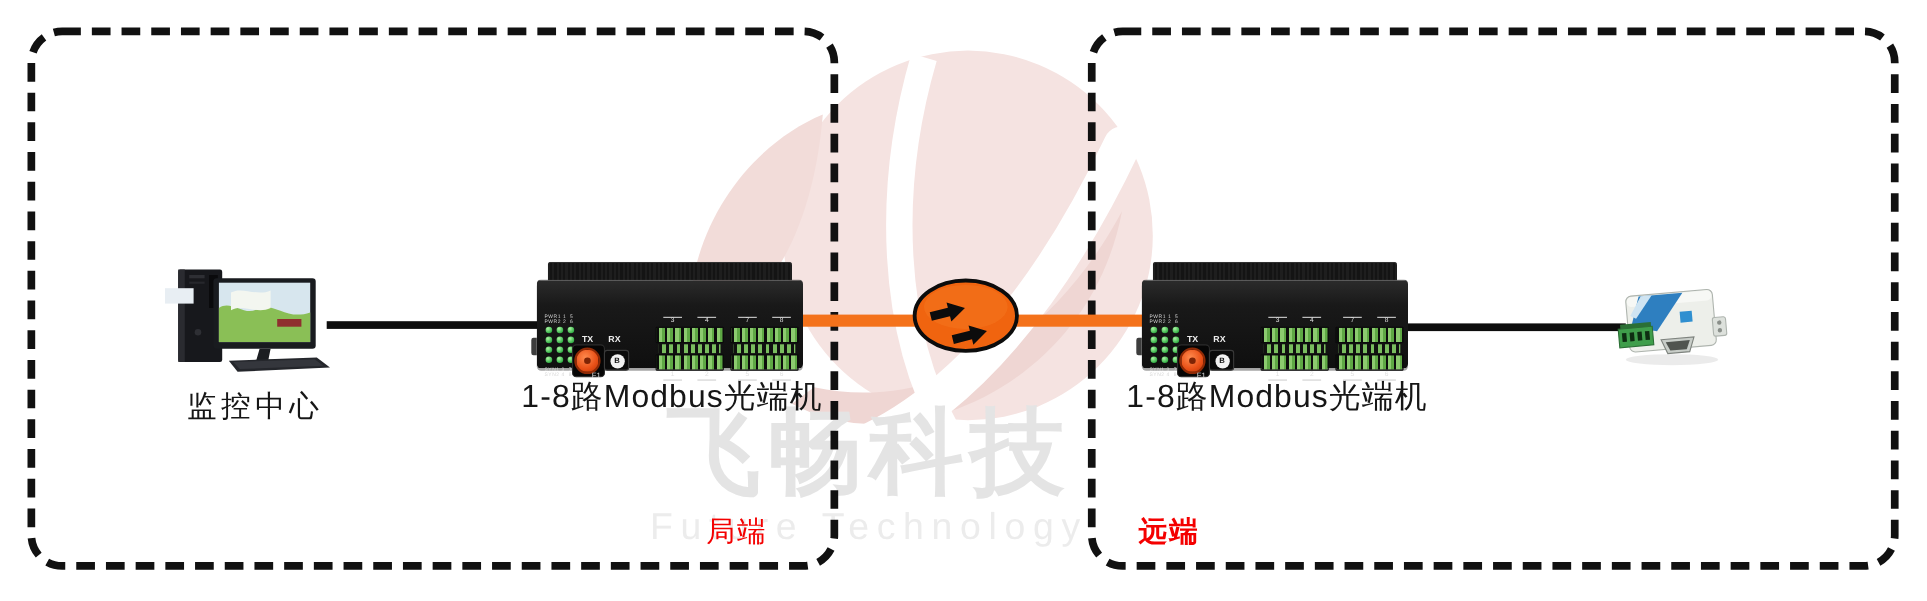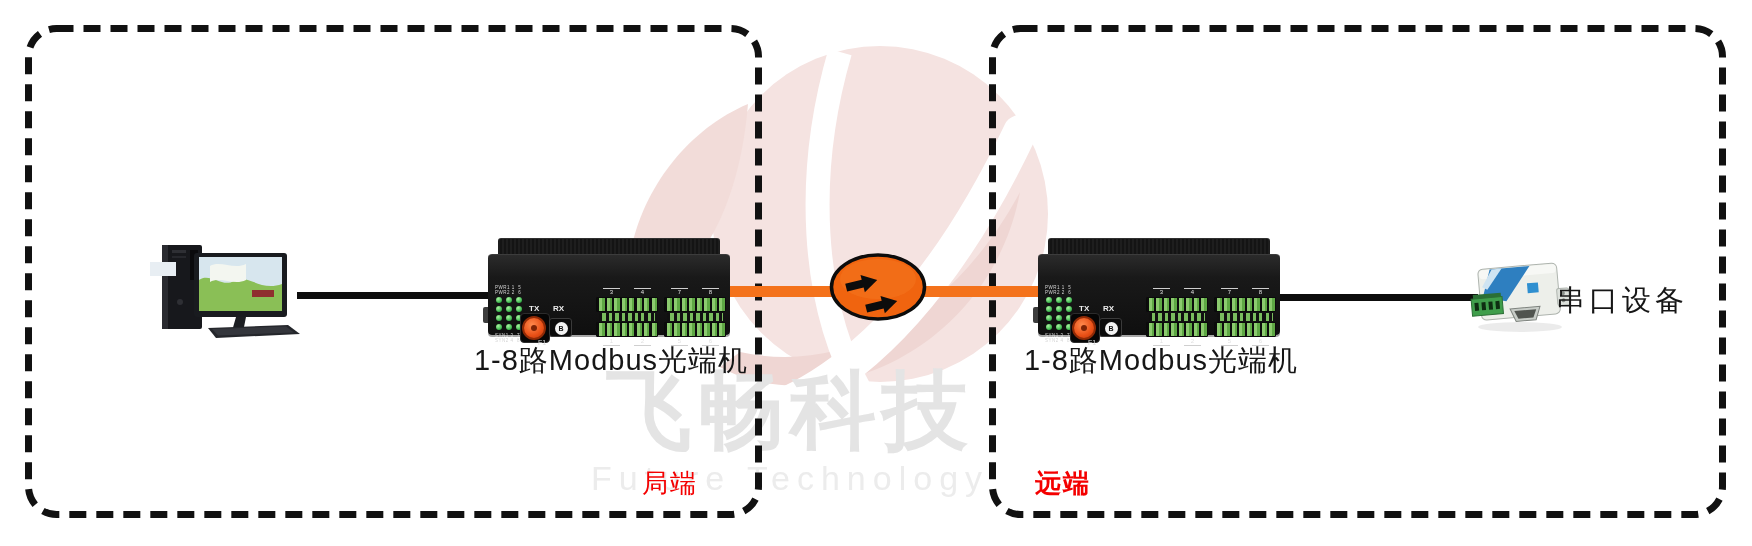--- a/index.html
+++ b/index.html
@@ -300,19 +300,19 @@
       <circle cx="93" cy="53" r="2" fill="#8A8F8A"></circle>
       <rect x="3" y="40" width="28" height="5" fill="#2B6F35"></rect>
       <rect x="1" y="44" width="31" height="17" fill="#3F9E4B" stroke="#2B6F35"></rect>
       <rect x="4" y="48" width="4" height="8" fill="#0E2E12"></rect>
       <rect x="11" y="48" width="4" height="8" fill="#0E2E12"></rect>
       <rect x="18" y="48" width="4" height="8" fill="#0E2E12"></rect>
       <rect x="25" y="48" width="4" height="8" fill="#0E2E12"></rect>
     </g>
   </svg>
 
+  <div class="lbl" id="lbl-monitor">监控中心</div>
   <div class="lbl" id="lbl-conv-local">1-8路Modbus光端机</div>
   <div class="lbl" id="lbl-conv-remote">1-8路Modbus光端机</div>
-  <div class="lbl" id="lbl-serial">串口设备</div>
   <div class="zone-lbl" id="lbl-local">局端</div>
   <div class="zone-lbl" id="lbl-remote">远端</div>
 
 </div>
 
 </body></html>

